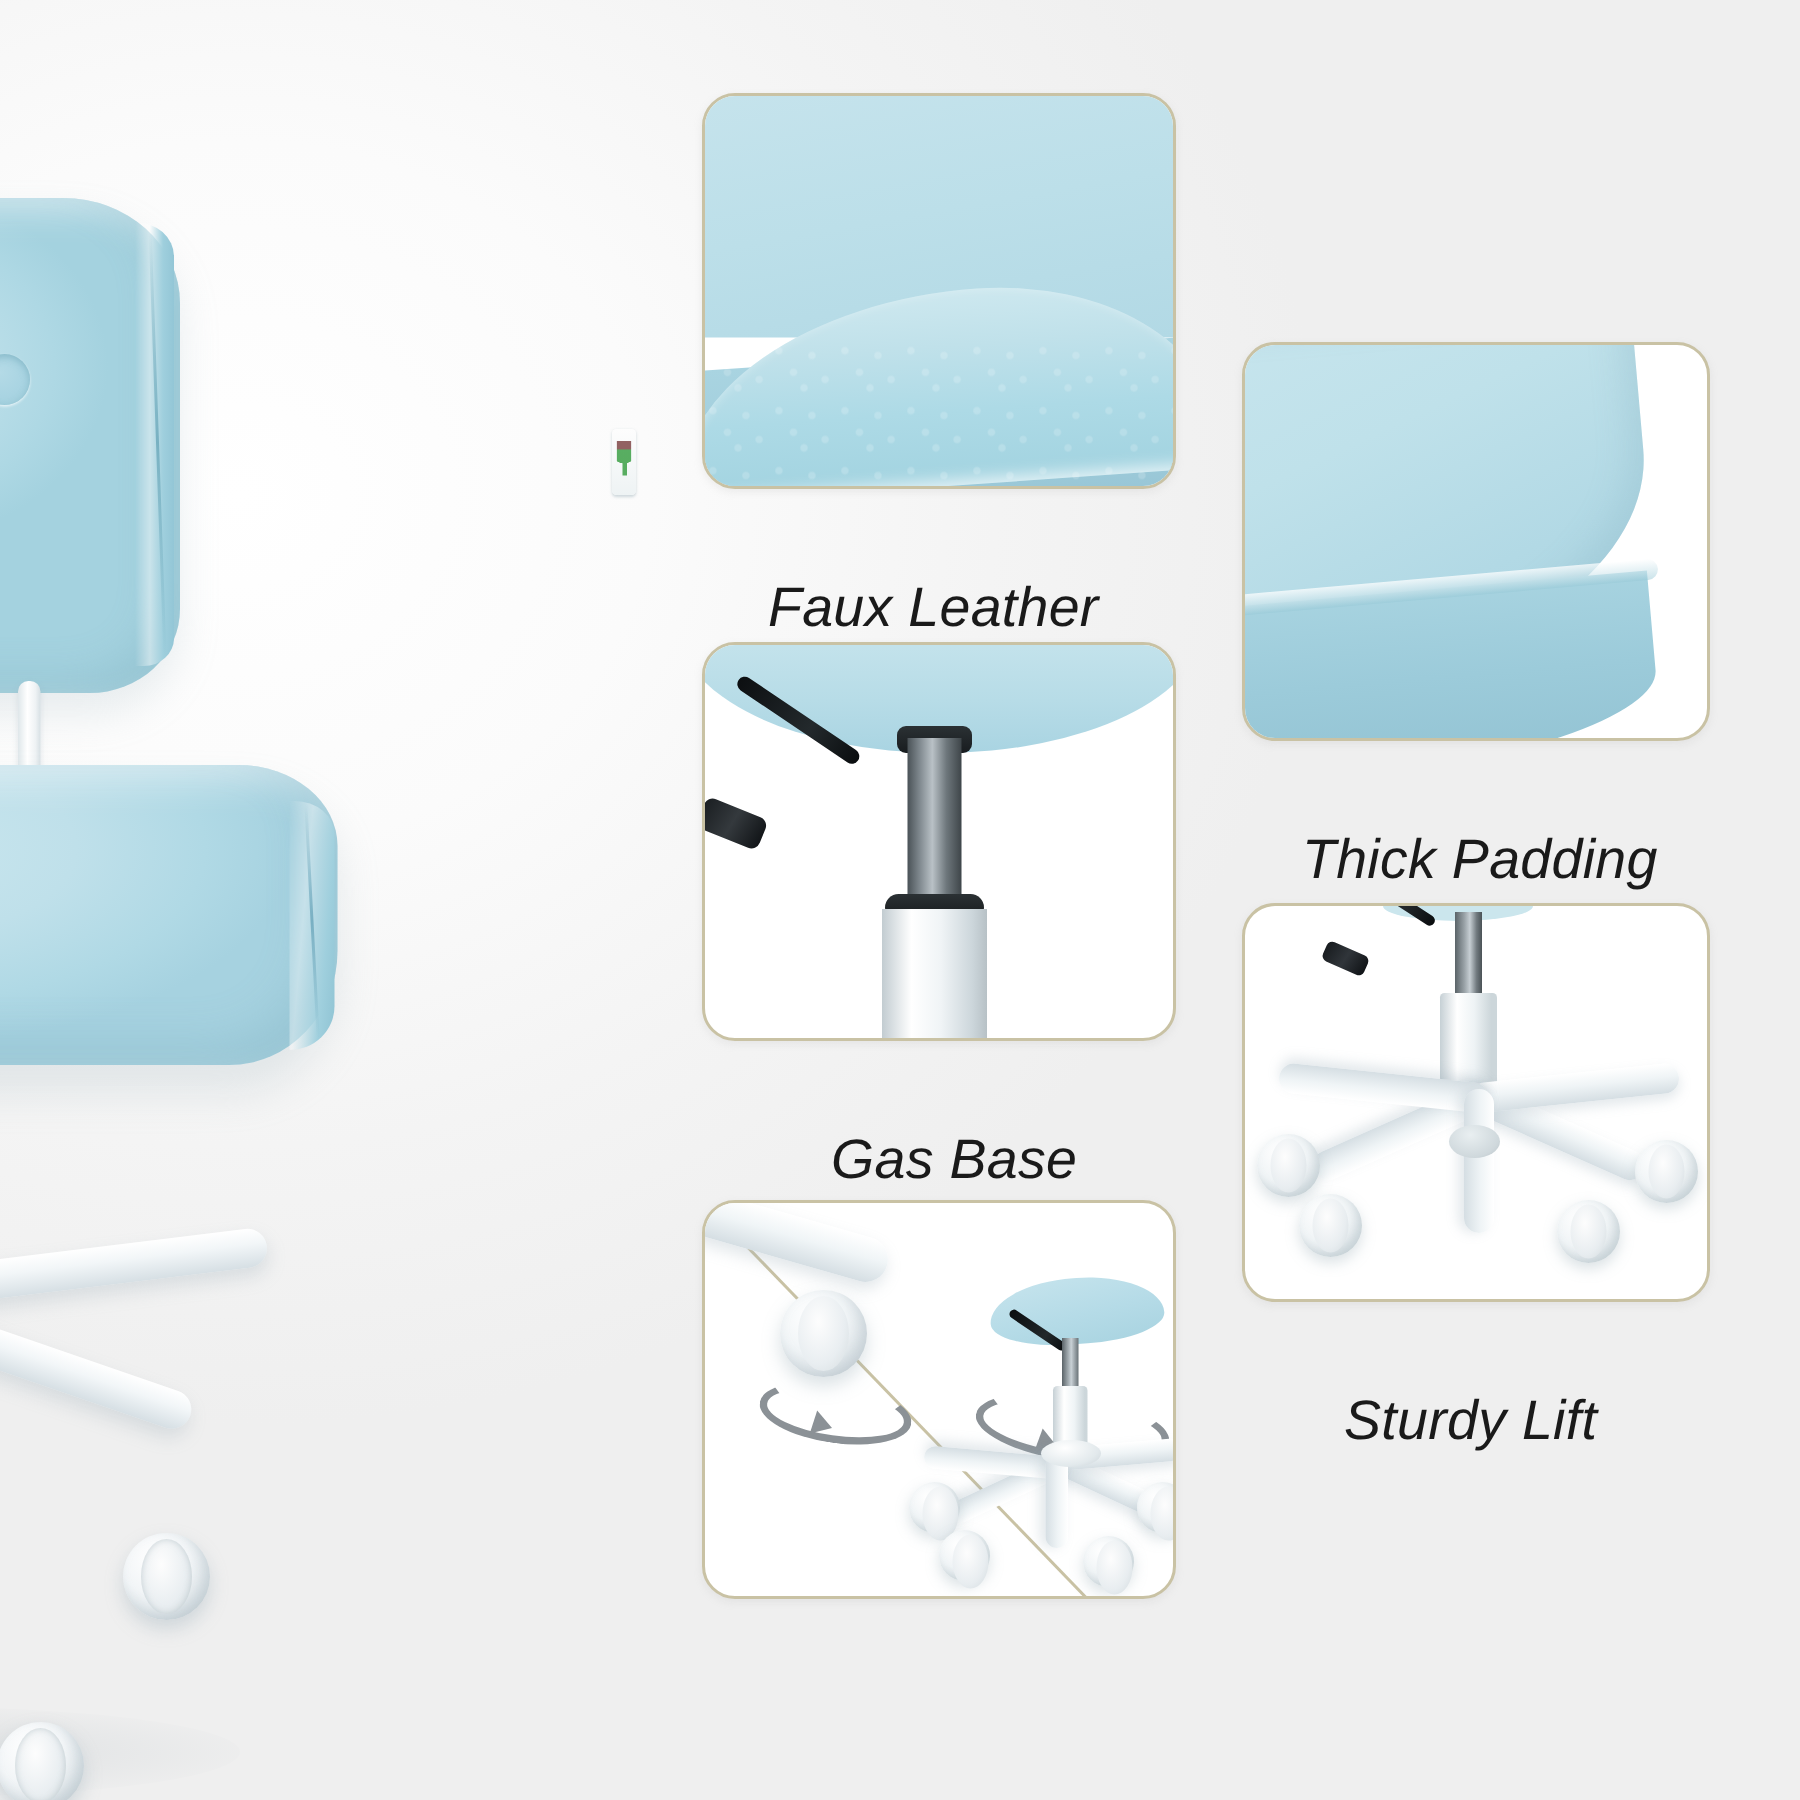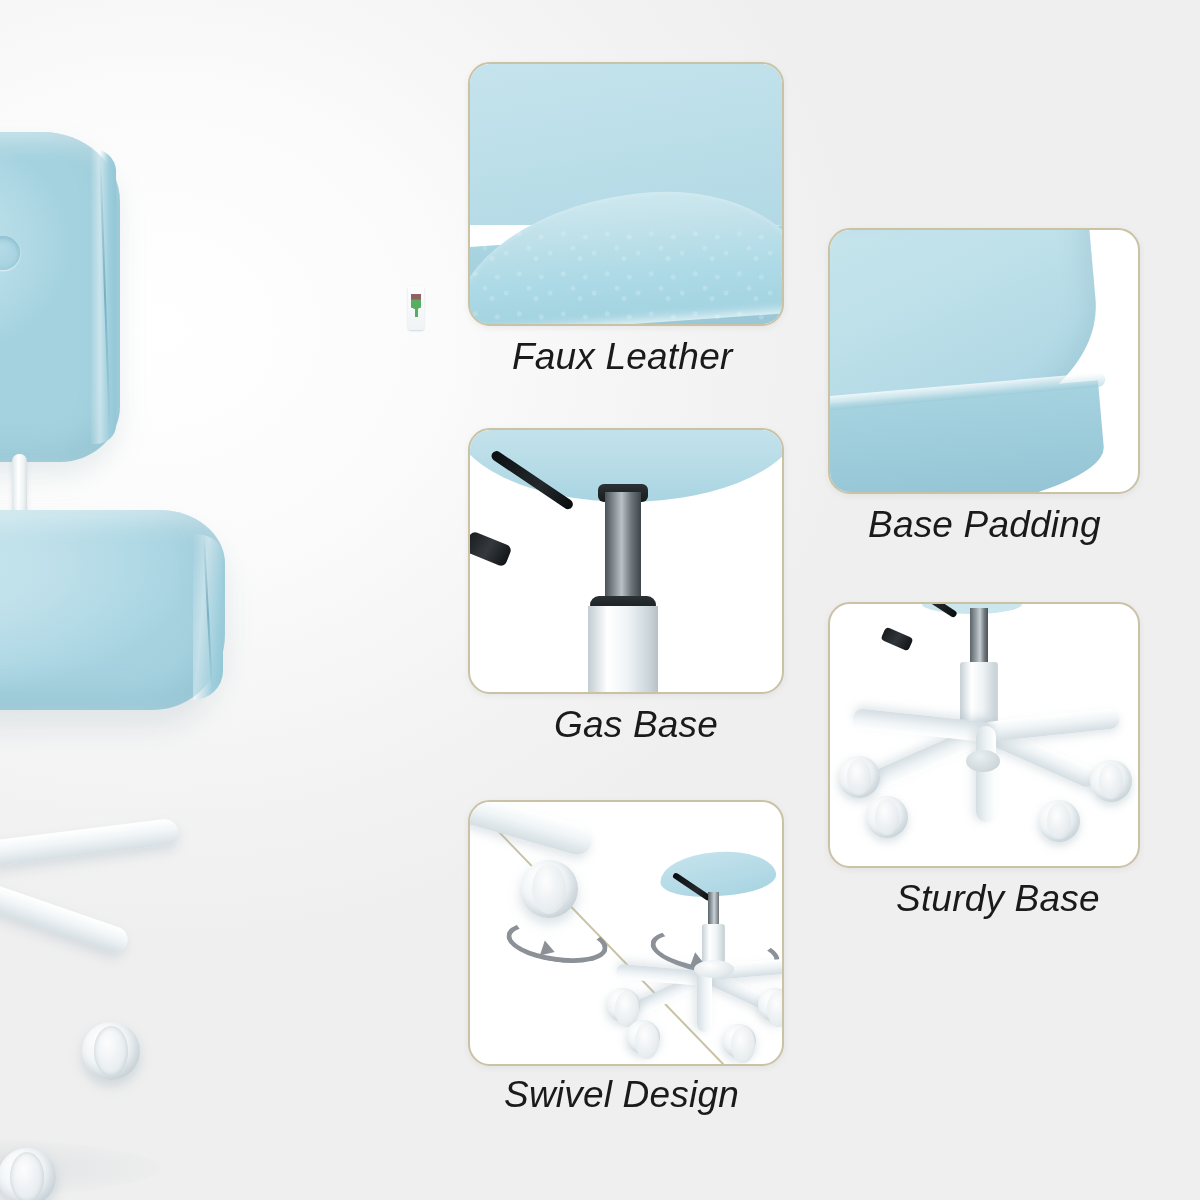--- a/index.html
+++ b/index.html
@@ -122,21 +122,21 @@
 
   
   .panel{
     position:absolute;border:2px solid #c9c2a4;border-radius:22px;
     background:#ffffff;overflow:hidden;
     box-shadow:0 2px 6px rgba(170,170,170,.18);
   }
   .caption{
     position:absolute;
     font-style:italic;font-weight:400;color:#1a1a1a;
-    font-size:37px;letter-spacing:.2px;white-space:nowrap;
+    font-size:37px;letter-spacing:.2px;white-space:nowrap;margin-top:48px;
   }
 
   
   #p-faux{left:468px;top:62px;width:312px;height:260px;}
   #p-faux .top{
     position:absolute;left:0;top:0;width:100%;height:62%;
     background:linear-gradient(170deg,#c5e3ec 0%,#bcdfe9 48%,#b2d9e5 100%);
   }
   #p-faux .roll{
     position:absolute;left:-20px;top:50%;width:360px;height:130px;
@@ -366,21 +366,21 @@
     <div class="roll"></div>
     <div class="grain"></div>
   </div>
   <div class="caption" id="c-faux">Faux Leather</div>
 
   <div class="panel" id="p-thick">
     <div class="cushion"></div>
     <div class="edge"></div>
     <div class="pipe"></div>
   </div>
-  <div class="caption" id="c-thick">Base Padding</div>
+  <div class="caption" id="c-thick">Thick Padding</div>
 
   <div class="panel" id="p-gas">
     <div class="seatdisc"></div>
     <div class="lever"></div>
     <div class="leverknob"></div>
     <div class="topcap"></div>
     <div class="chrome"></div>
     <div class="botcap"></div>
     <div class="sleeve"></div>
   </div>
@@ -398,21 +398,21 @@
     <div class="leg" style="left:150px;top:118px;width:126px;transform:rotate(156deg);"></div>
     <div class="leg" style="left:150px;top:118px;width:140px;transform:rotate(186deg);"></div>
     <div class="leg" style="left:150px;top:118px;width:96px;transform:rotate(90deg);"></div>
     <div class="cap"></div>
 
     <div class="mini-caster" style="left:8px;top:152px;"></div>
     <div class="mini-caster" style="left:36px;top:192px;"></div>
     <div class="mini-caster" style="left:208px;top:196px;"></div>
     <div class="mini-caster" style="left:260px;top:156px;"></div>
   </div>
-  <div class="caption" id="c-sturdy">Sturdy Base</div>
+  <div class="caption" id="c-sturdy">Sturdy Lift</div>
 
   <div class="panel" id="p-swivel">
     <div class="divider"></div>
 
     <div class="bigarm"></div>
     <div class="bigcaster"></div>
     <div class="arrow-ring" style="left:36px;top:120px;width:92px;height:30px;"></div>
     <div class="arrow-head" style="left:72px;top:140px;transform:rotate(18deg);"></div>
 
     <div class="chair2seat"></div>
@@ -428,15 +428,14 @@
     <div class="leg" style="left:226px;top:164px;width:84px;height:15px;transform:rotate(155deg);"></div>
     <div class="leg" style="left:226px;top:164px;width:92px;height:15px;transform:rotate(185deg);"></div>
     <div class="leg" style="left:226px;top:164px;width:62px;height:15px;transform:rotate(90deg);"></div>
     <div class="chair2hub"></div>
 
     <div class="mini-caster" style="left:136px;top:186px;width:34px;height:34px;"></div>
     <div class="mini-caster" style="left:156px;top:218px;width:34px;height:34px;"></div>
     <div class="mini-caster" style="left:252px;top:222px;width:34px;height:34px;"></div>
     <div class="mini-caster" style="left:288px;top:186px;width:34px;height:34px;"></div>
   </div>
-  <div class="caption" id="c-swivel">Swivel Design</div>
 
 </div>
 
 </body></html>

